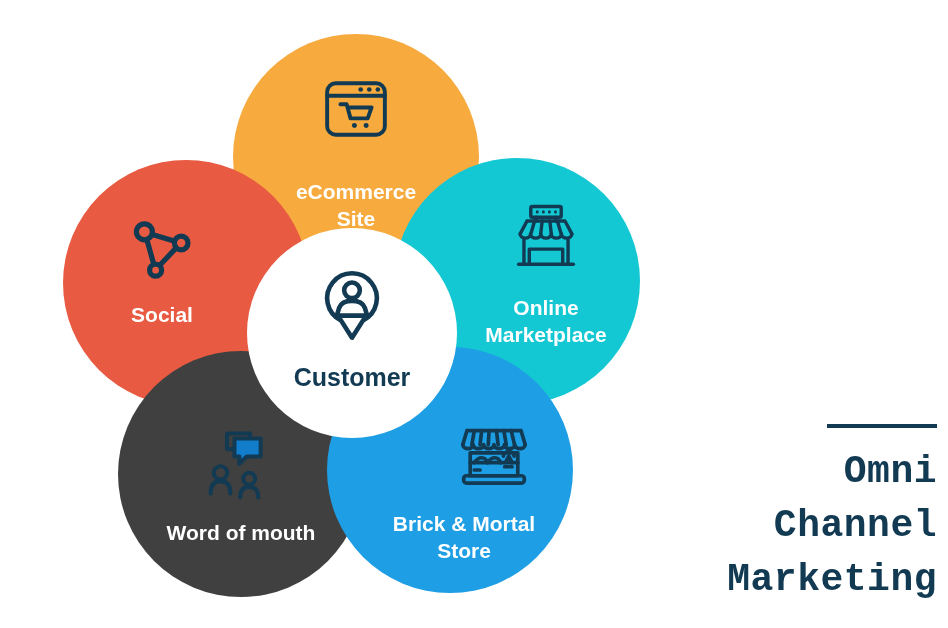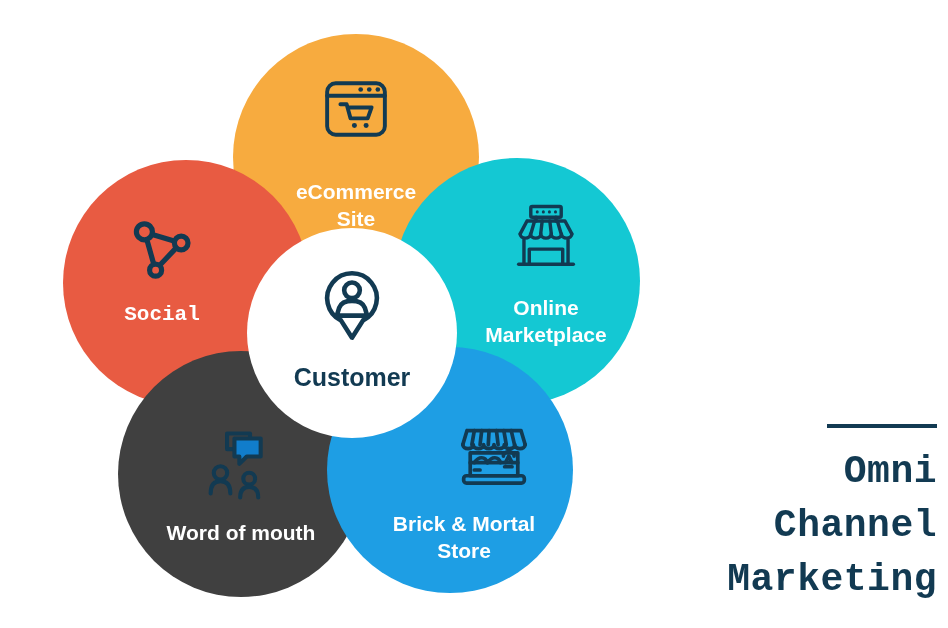--- a/index.html
+++ b/index.html
@@ -7,21 +7,21 @@
          font-family:"Liberation Sans", sans-serif;padding-left:40px;}
   .bubble{position:absolute;border-radius:50%;display:flex;align-items:center;justify-content:center;}
   .bubble-content{display:flex;flex-direction:column;align-items:center;}
   .icon-box svg{display:block;width:100%;height:100%;}
   .label{font-weight:bold;color:#ffffff;font-size:21px;line-height:27px;text-align:center;}
   .label-line{display:block;}
   .label-line:empty{display:none;}
 
   
   .bubble.ecommerce   {left:233px;top:34px; width:246px;height:246px;background:#F7AB3F;}
-  .bubble.social      {left:63px; top:160px;width:246px;height:246px;background:#E85B42;font-family:Liberation Mono, monospace;}
+  .bubble.social      {left:63px; top:160px;width:246px;height:246px;background:#E85B42;}
   .bubble.marketplace {left:394px;top:158px;width:246px;height:246px;background:#14C8D3;}
   .bubble.wordofmouth {left:118px;top:351px;width:246px;height:246px;background:#404040;}
   .bubble.brickmortal {left:327px;top:347px;width:246px;height:246px;background:#1E9EE4;}
   .bubble.center      {left:247px;top:228px;width:210px;height:210px;background:#ffffff;}
 
   
   .ecommerce   .bubble-content{transform:translateY(-6px);gap:30px;}
   .social      .bubble-content{transform:translate(-24px,-14px);gap:10px;}
   .marketplace .bubble-content{transform:translate(29px,-6px);gap:16px;}
   .wordofmouth .bubble-content{transform:translateY(12px);gap:10px;}

